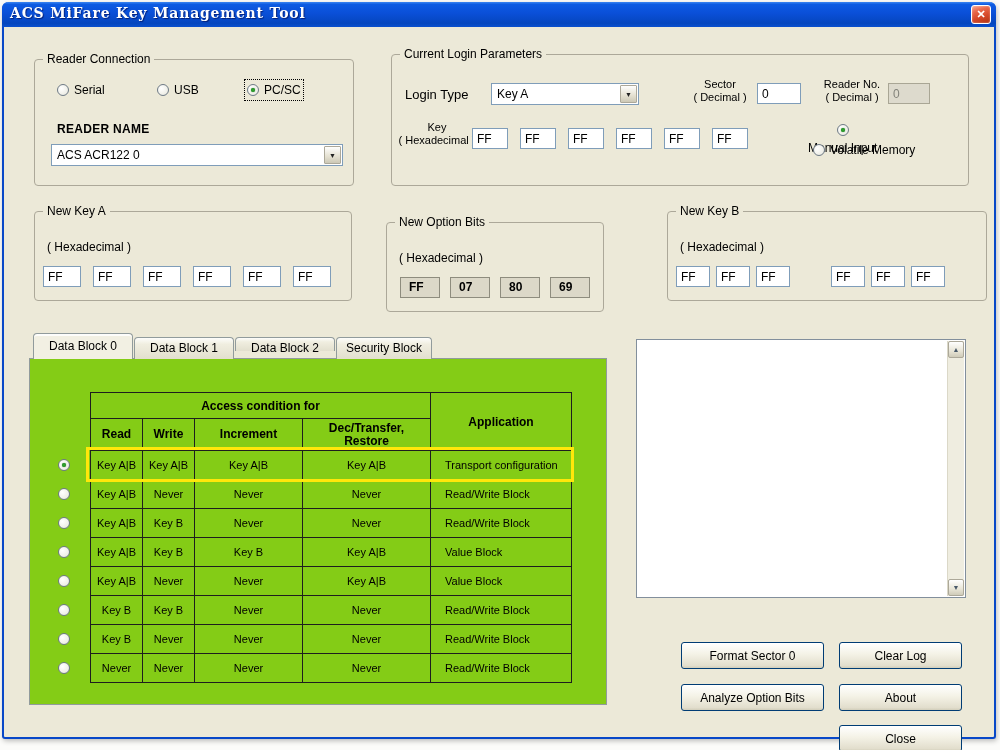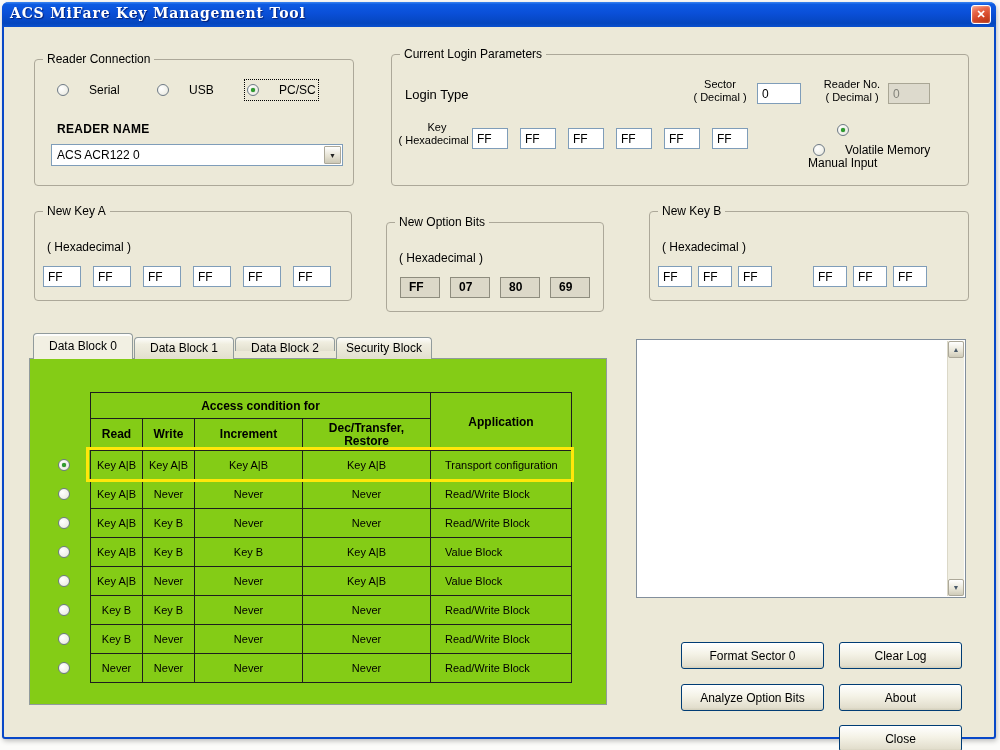--- a/index.html
+++ b/index.html
@@ -24,21 +24,21 @@
 
   .group { position:absolute; border:1px solid #ACA899; border-radius:4px; }
   .legend { position:absolute; top:-8px; left:8px; background:#ECE9D8; padding:0 4px;
             font-size:12px; line-height:14px; white-space:nowrap; }
 
   .lbl { position:absolute; font-size:12px; white-space:nowrap; }
   .lbl.big { font-size:13px; }
   .lbl.bold { font-weight:bold; letter-spacing:0.3px; }
   .lbl2 { position:absolute; font-size:11px; line-height:13px; text-align:center; }
 
-  .radio-item { position:absolute; display:flex; align-items:center; gap:20px; font-size:12px; height:16px; }
+  .radio-item { position:absolute; display:flex; align-items:center; gap:5px; font-size:12px; height:16px; }
   .radio { width:12px; height:12px; border-radius:50%; border:1px solid #6E7A86; flex:none; position:relative;
            background:radial-gradient(circle at 35% 35%, #FFFFFF 0%, #EFEFE8 65%, #D6D6CC 100%); }
   .radio.checked::after { content:''; position:absolute; left:3px; top:3px; width:4px; height:4px;
                           border-radius:50%; background:#2E9E2E; box-shadow:0 0 1px #156315; }
   .focus-box { outline:1px dotted #000; outline-offset:2px; }
 
   .tf { position:absolute; height:21px; border:1px solid #7F9DB9; background:#fff;
         font-family:"Liberation Sans",sans-serif; font-size:12px; padding:1px 4px; }
   .tf.dis { background:#DDDACD; color:#82827A; border-color:#A9A695; }
   .ob { position:absolute; height:21px; width:40px; background:#DCD8C8; border:1px solid #8E8C7E;
@@ -117,20 +117,26 @@
       <span class="combo-val">ACS ACR122 0</span>
       <span class="combo-btn">
           <span>▼</span>
         </span>
     </div>
   </div>
 
   <div class="group" style="left:387px; top:52px; width:578px; height:132px;">
     <span class="legend">Current Login Parameters</span>
     <span class="lbl big" style="left:13px; top:32px;">Login Type</span>
+    <div class="combo" style="left:99px; top:28px; width:148px;">
+      <span class="combo-val">Key A</span>
+      <span class="combo-btn">
+          <span>▼</span>
+        </span>
+    </div>
     <div class="lbl2" style="left:293px; top:23px; width:70px;">
       <span>Sector</span><br>
       <span>( Decimal )</span>
     </div>
     <input class="tf" style="left: 365px; top: 28px; width: 44px;" value="0">
     <div class="lbl2" style="left:426px; top:23px; width:68px;">
       <span>Reader No.</span><br>
       <span>( Decimal )</span>
     </div>
     <input class="tf dis" style="left: 496px; top: 28px; width: 42px;" value="0">
@@ -167,21 +173,21 @@
 
   <div class="group" style="left:382px; top:209px; width:218px; height:90px;margin-top:11px;">
     <span class="legend">New Option Bits</span>
     <span class="lbl" style="left:12px; top:28px;">( Hexadecimal )</span>
     <span class="ob" style="left:13px;  top:54px;">FF</span>
     <span class="ob" style="left:63px;  top:54px;">07</span>
     <span class="ob" style="left:113px; top:54px;">80</span>
     <span class="ob" style="left:163px; top:54px;">69</span>
   </div>
 
-  <div class="group" style="left:645px; top:209px; width:320px; height:90px;">
+  <div class="group" style="left:663px; top:209px; width:320px; height:90px;">
     <span class="legend">New Key B</span>
     <span class="lbl" style="left:12px; top:28px;">( Hexadecimal )</span>
     <input class="tf" style="left: 8px; top: 54px; width: 34px;" value="FF">
     <input class="tf" style="left: 48px; top: 54px; width: 34px;" value="FF">
     <input class="tf" style="left: 88px; top: 54px; width: 34px;" value="FF">
     <input class="tf" style="left: 163px; top: 54px; width: 34px;" value="FF">
     <input class="tf" style="left: 203px; top: 54px; width: 34px;" value="FF">
     <input class="tf" style="left: 243px; top: 54px; width: 34px;" value="FF">
   </div>
 

